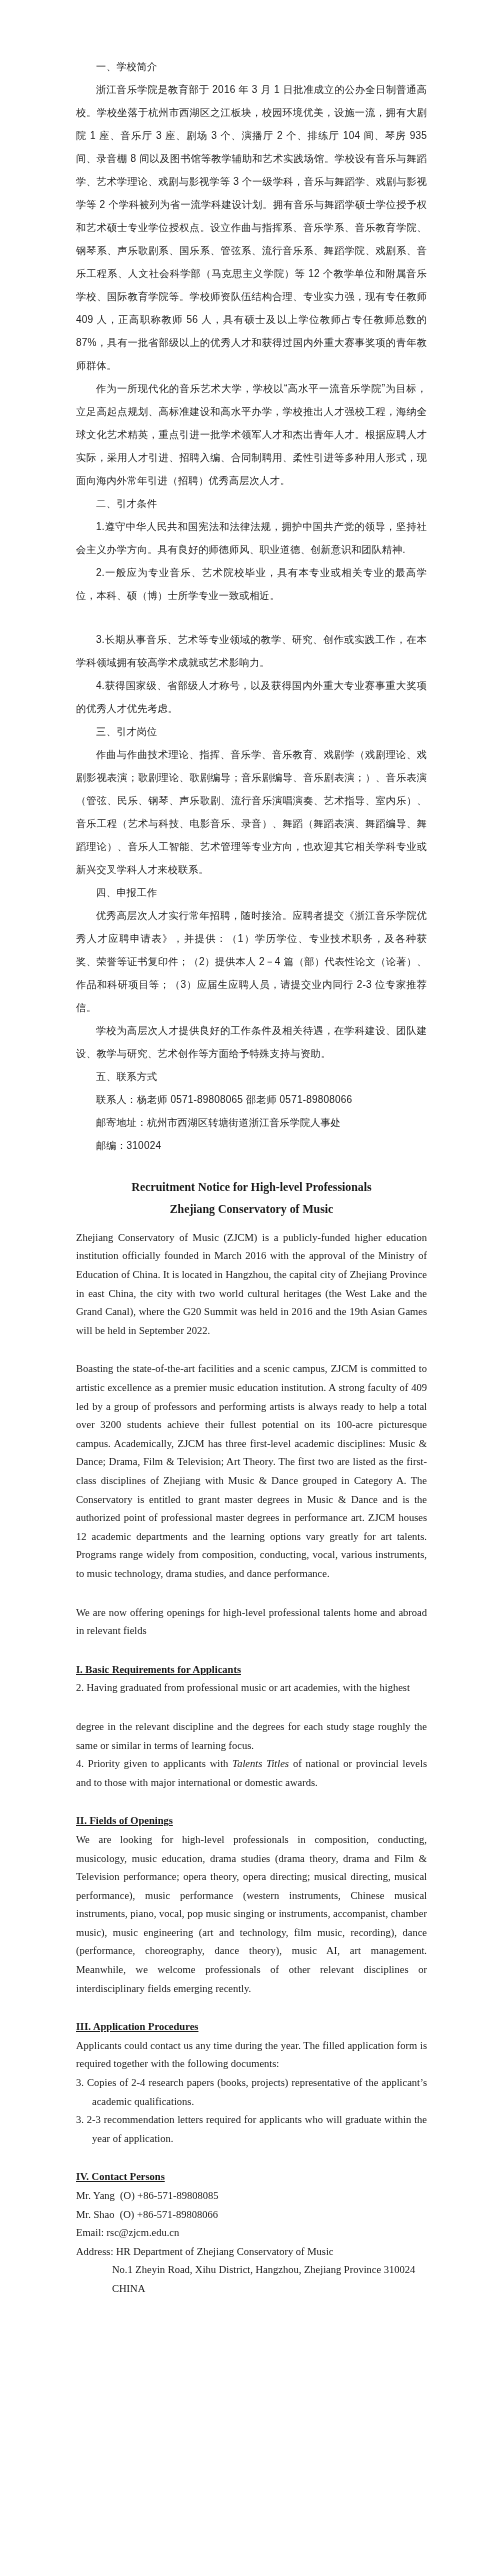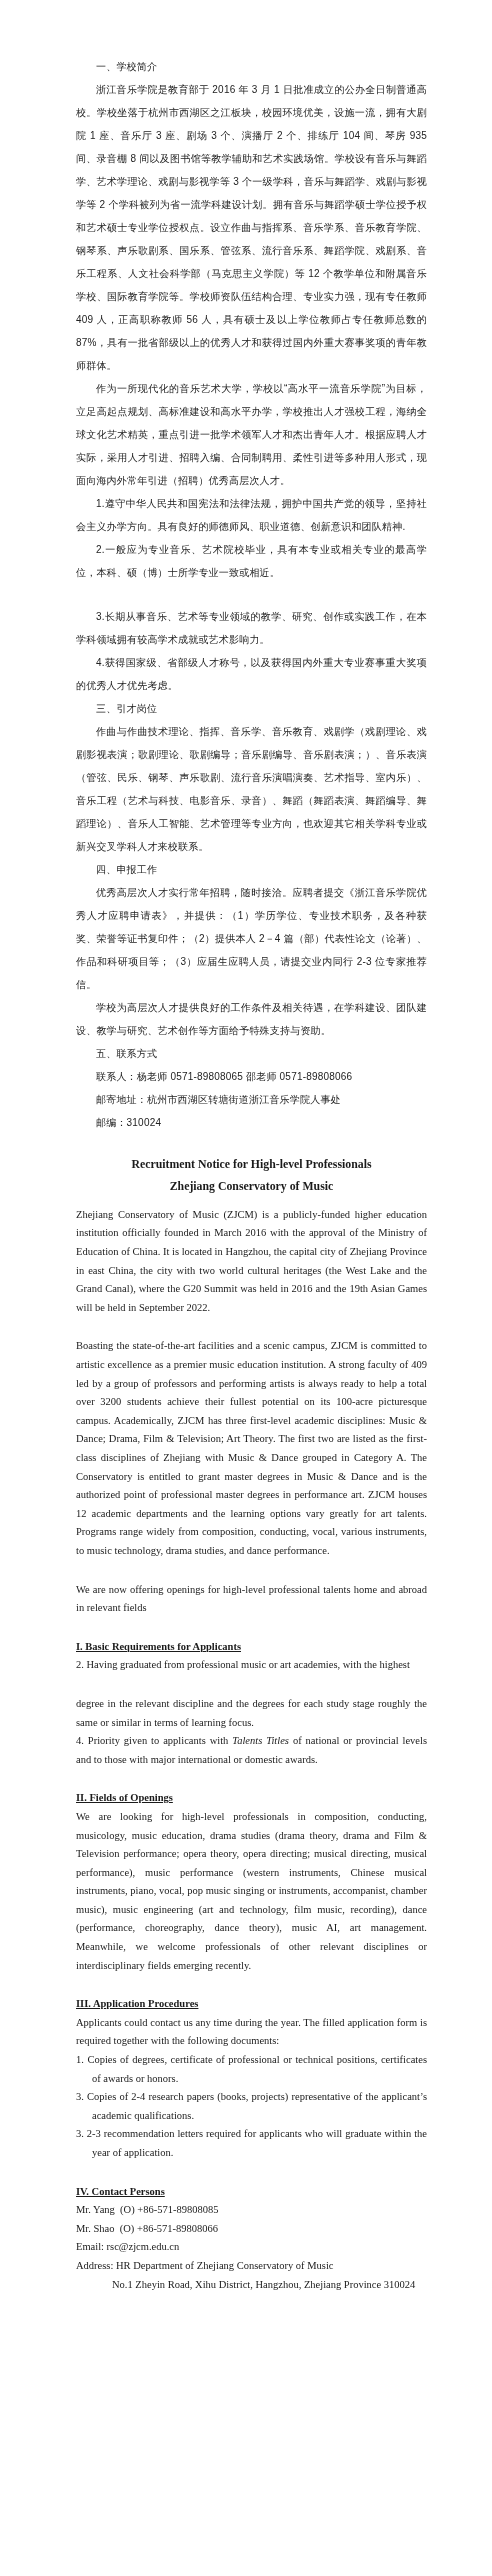--- a/index.html
+++ b/index.html
@@ -63,20 +63,21 @@
 </head>
 <body>
 
 <div class="page">
 
   <div class="zh">
     <p>一、学校简介</p>
     <p>浙江音乐学院是教育部于 2016 年 3 月 1 日批准成立的公办全日制普通高校。学校坐落于杭州市西湖区之江板块，校园环境优美，设施一流，拥有大剧院 1 座、音乐厅 3 座、剧场 3 个、演播厅 2 个、排练厅 104 间、琴房 935 间、录音棚 8 间以及图书馆等教学辅助和艺术实践场馆。学校设有音乐与舞蹈学、艺术学理论、戏剧与影视学等 3 个一级学科，音乐与舞蹈学、戏剧与影视学等 2 个学科被列为省一流学科建设计划。拥有音乐与舞蹈学硕士学位授予权和艺术硕士专业学位授权点。设立作曲与指挥系、音乐学系、音乐教育学院、钢琴系、声乐歌剧系、国乐系、管弦系、流行音乐系、舞蹈学院、戏剧系、音乐工程系、人文社会科学部（马克思主义学院）等 12 个教学单位和附属音乐学校、国际教育学院等。学校师资队伍结构合理、专业实力强，现有专任教师 409 人，正高职称教师 56 人，具有硕士及以上学位教师占专任教师总数的 87%，具有一批省部级以上的优秀人才和获得过国内外重大赛事奖项的青年教师群体。</p>
     <p>作为一所现代化的音乐艺术大学，学校以“高水平一流音乐学院”为目标，立足高起点规划、高标准建设和高水平办学，学校推出人才强校工程，海纳全球文化艺术精英，重点引进一批学术领军人才和杰出青年人才。根据应聘人才实际，采用人才引进、招聘入编、合同制聘用、柔性引进等多种用人形式，现面向海内外常年引进（招聘）优秀高层次人才。</p>
 
+    <p>二、引才条件</p>
     <p>1.遵守中华人民共和国宪法和法律法规，拥护中国共产党的领导，坚持社会主义办学方向。具有良好的师德师风、职业道德、创新意识和团队精神.</p>
     <p class="gap-after">2.一般应为专业音乐、艺术院校毕业，具有本专业或相关专业的最高学位，本科、硕（博）士所学专业一致或相近。</p>
     <p>3.长期从事音乐、艺术等专业领域的教学、研究、创作或实践工作，在本学科领域拥有较高学术成就或艺术影响力。</p>
     <p>4.获得国家级、省部级人才称号，以及获得国内外重大专业赛事重大奖项的优秀人才优先考虑。</p>
 
     <p>三、引才岗位</p>
     <p>作曲与作曲技术理论、指挥、音乐学、音乐教育、戏剧学（戏剧理论、戏剧影视表演；歌剧理论、歌剧编导；音乐剧编导、音乐剧表演；）、音乐表演（管弦、民乐、钢琴、声乐歌剧、流行音乐演唱演奏、艺术指导、室内乐）、音乐工程（艺术与科技、电影音乐、录音）、舞蹈（舞蹈表演、舞蹈编导、舞蹈理论）、音乐人工智能、艺术管理等专业方向，也欢迎其它相关学科专业或新兴交叉学科人才来校联系。</p>
 
     <p>四、申报工作</p>
     <p>优秀高层次人才实行常年招聘，随时接洽。应聘者提交《浙江音乐学院优秀人才应聘申请表》，并提供：（1）学历学位、专业技术职务，及各种获奖、荣誉等证书复印件；（2）提供本人 2－4 篇（部）代表性论文（论著）、作品和科研项目等；（3）应届生应聘人员，请提交业内同行 2-3 位专家推荐信。</p>
@@ -101,27 +102,27 @@
     <h3>I. Basic Requirements for Applicants</h3>
     <p>2. Having graduated from professional music or art academies, with the highest</p>
     <p class="blank-above">degree in the relevant discipline and the degrees for each study stage roughly the same or similar in terms of learning focus.</p>
     <p><span>4. Priority given to applicants with </span><span class="italic">Talents Titles</span><span> of national or provincial levels and to those with major international or domestic awards.</span></p>
 
     <h3>II. Fields of Openings</h3>
     <p>We are looking for high-level professionals in composition, conducting, musicology, music education, drama studies (drama theory, drama and Film &amp; Television performance; opera theory, opera directing; musical directing, musical performance), music performance (western instruments, Chinese musical instruments, piano, vocal, pop music singing or instruments, accompanist, chamber music), music engineering (art and technology, film music, recording), dance (performance, choreography, dance theory), music AI, art management. Meanwhile, we welcome professionals of other relevant disciplines or interdisciplinary fields emerging recently.</p>
 
     <h3>III. Application Procedures</h3>
     <p>Applicants could contact us any time during the year. The filled application form is required together with the following documents:</p>
-    <p class="li">1.  Copies of degrees, certificate of professional or technical positions, certificates of awards or honors.</p>
     <p class="li">3.  Copies of 2-4 research papers (books, projects) representative of the applicant’s academic qualifications.</p>
     <p class="li">3.  2-3 recommendation letters required for applicants who will graduate within the year of application.</p>
 
 
     <h3>IV. Contact Persons</h3>
     <p>Mr. Yang&nbsp; (O) +86-571-89808085</p>
     <p>Mr. Shao&nbsp; (O) +86-571-89808066</p>
     <p>Email: rsc@zjcm.edu.cn</p>
     <p>Address: HR Department of Zhejiang Conservatory of Music</p>
     <p class="addr-cont">No.1 Zheyin Road, Xihu District, Hangzhou, Zhejiang Province 310024</p>
+    <p class="addr-cont">CHINA</p>
   </div>
 
 </div>
 
 
 </body></html>

